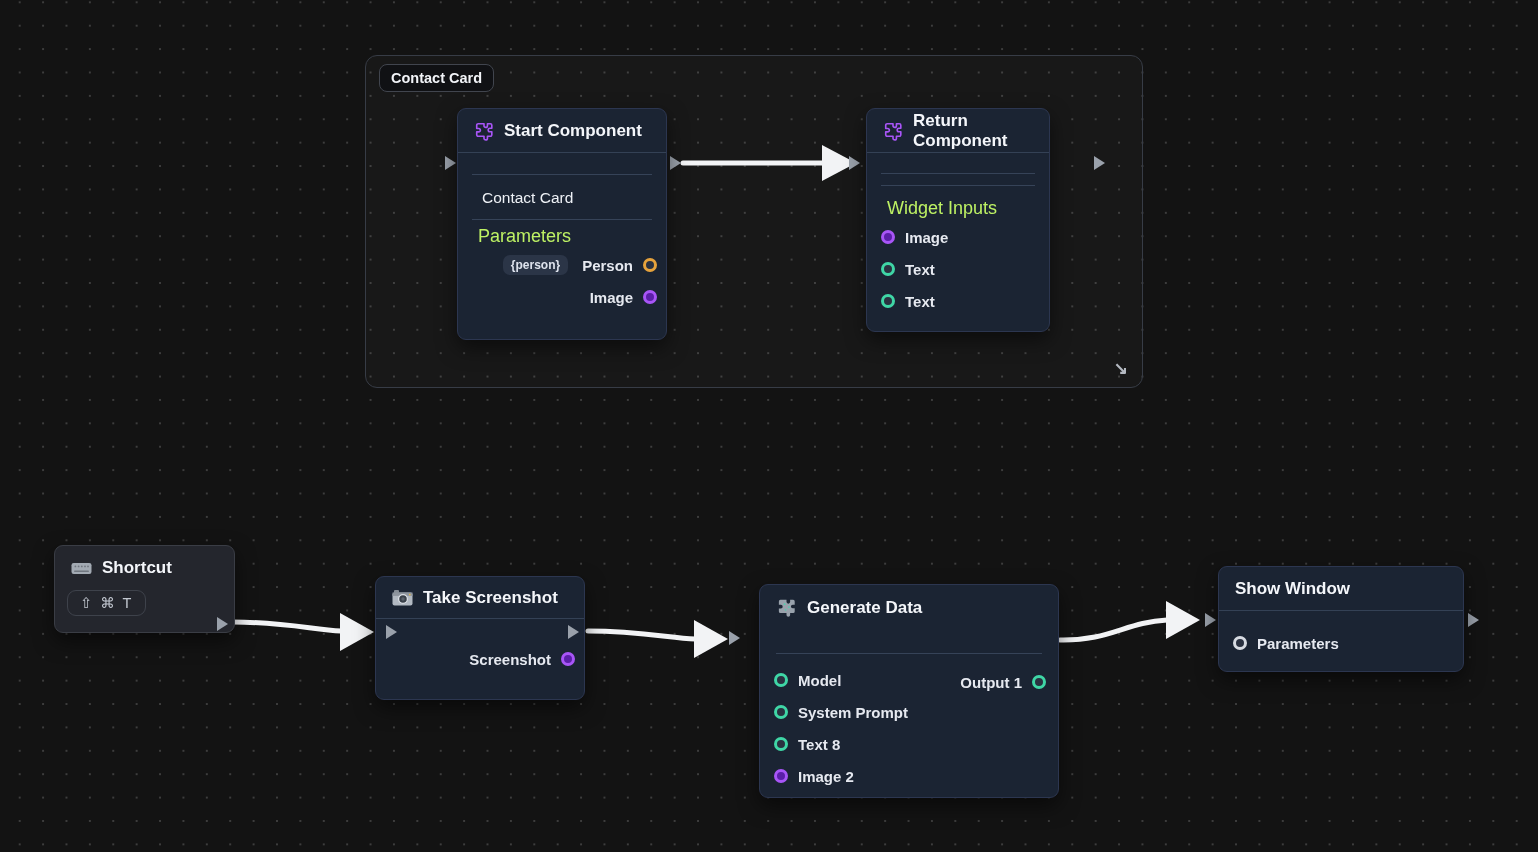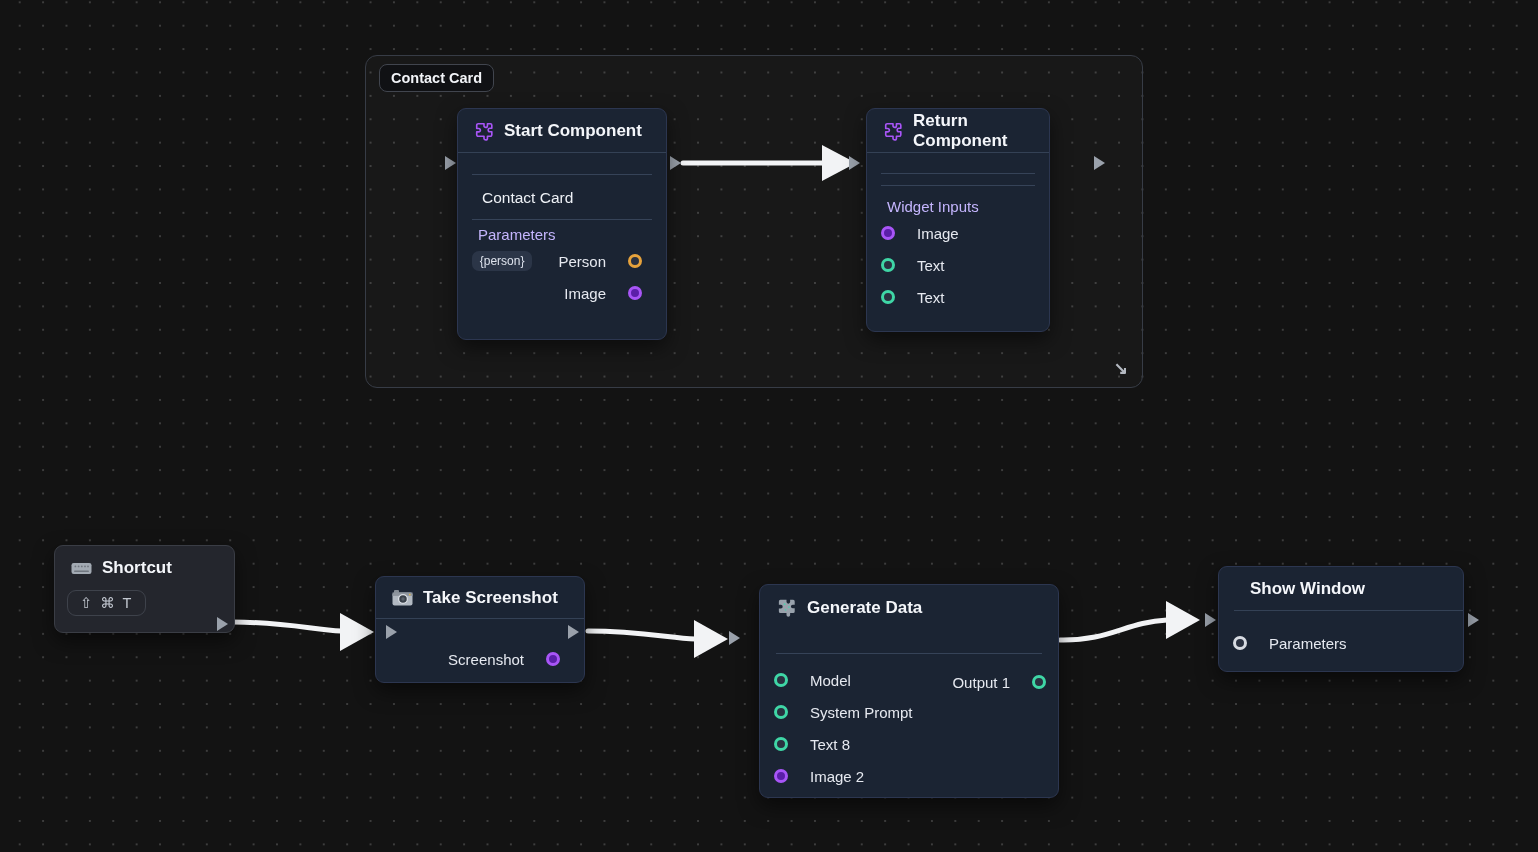--- a/index.html
+++ b/index.html
@@ -24,25 +24,25 @@
   .tri { position:absolute; width:0; height:0; border-top:7px solid transparent;
     border-bottom:7px solid transparent; border-left:11px solid #9aa1ab; z-index:2; }
 
   
   .node { position:absolute; background:#1b2433; border:1px solid #2c3650; border-radius:9px;
     color:#e8ebf2; z-index:3; box-shadow:0 8px 20px rgba(0,0,0,.5); }
   .node-header { display:flex; align-items:center; gap:10px; padding:10px 16px; height:44px;
     font-weight:bold; font-size:17px; color:#f4f6fa; border-bottom:1px solid rgba(120,140,175,.28); }
   .node-header.noline { border-bottom:none; }
   .divider { border-top:1px solid rgba(120,140,175,.30); margin:0 14px; }
-  .section-label { color:#c4b5fd; font-size:15px; padding:6px 20px 2px 20px; }
+  .section-label { color:#bef264; font-size:18px; padding:6px 20px 2px 20px; }
   .widget-name { font-size:15.5px; font-weight:500; color:#eef1f6; padding:14px 24px 12px 24px; }
-  .row { display:flex; align-items:center; gap:22px; height:32px; font-size:15px; color:#e6e9f0; }
+  .row { display:flex; align-items:center; gap:10px; height:32px; font-size:15px; color:#e6e9f0;font-weight:bold; }
   .row.left { padding-left:14px; }
-  .row.right { justify-content:flex-end; padding-right:24px; }
+  .row.right { justify-content:flex-end; padding-right:9px; }
   .port { width:14px; height:14px; border-radius:50%; border:3.5px solid #888;
     background:#2a3140; flex:0 0 auto; }
   .port.fill-purple { background:#5b1fa8; }
   .badge { background:#2b3547; border-radius:7px; padding:3px 8px; font-size:12px;
     color:#dde2ec; margin-right:4px; }
 
   
   .tri-in { position:absolute; width:0; height:0; border-top:7px solid transparent;
     border-bottom:7px solid transparent; border-left:11px solid #9aa1ab; }
 
@@ -158,21 +158,21 @@
             <circle cx="14" cy="5.4" r="0.9" fill="#70767f"></circle>
             <circle cx="17" cy="5.4" r="0.9" fill="#70767f"></circle>
           </svg>
       </span>
       <span>Shortcut</span>
     </div>
     <div class="keys-pill">⇧ ⌘ T</div>
     <div class="tri-in" style="left: 162px; top: 71px; border-left-color: rgb(154, 161, 171);"></div>
   </div>
 
-  <div class="node" style="left:375px;top:576px;width:210px;height:107px;">
+  <div class="node" style="left:375px;top:576px;width:210px;height:124px;">
     <div class="node-header" style="height:42px;">
       <span class="icon">
         <svg width="21" height="17" viewBox="0 0 21 17">
             <rect x="0.5" y="3.5" width="20" height="13" rx="2" fill="#b2b9c2"></rect>
             <rect x="2" y="1" width="5" height="3.4" rx="1" fill="#868d96"></rect>
             <rect x="0.5" y="3.5" width="20" height="3.4" fill="#8e959e"></rect>
             <circle cx="11" cy="10" r="4.4" fill="#394049" stroke="#dbdfe5" stroke-width="1.3"></circle>
             <circle cx="11" cy="10" r="1.7" fill="#5a616b"></circle>
             <circle cx="17.8" cy="5.6" r="0.9" fill="#e0b84e"></circle>
           </svg>
@@ -221,21 +221,21 @@
         <span>Image 2</span>
       </div>
       <div class="row out-abs">
         <span>Output 1</span>
         <span class="port" style="border-color: rgb(63, 214, 166);"></span>
       </div>
     </div>
   </div>
 
   <div class="node" style="left:1218px;top:566px;width:246px;height:106px;">
-    <div class="node-header" style="height:44px;margin-left:15px;">
+    <div class="node-header" style="height:44px;">
       <span>Show Window</span>
     </div>
     <div style="height:16px;"></div>
     <div class="row left">
       <span class="port" style="border-color: rgb(215, 219, 226);"></span>
       <span>Parameters</span>
     </div>
   </div>
 
 </div>

